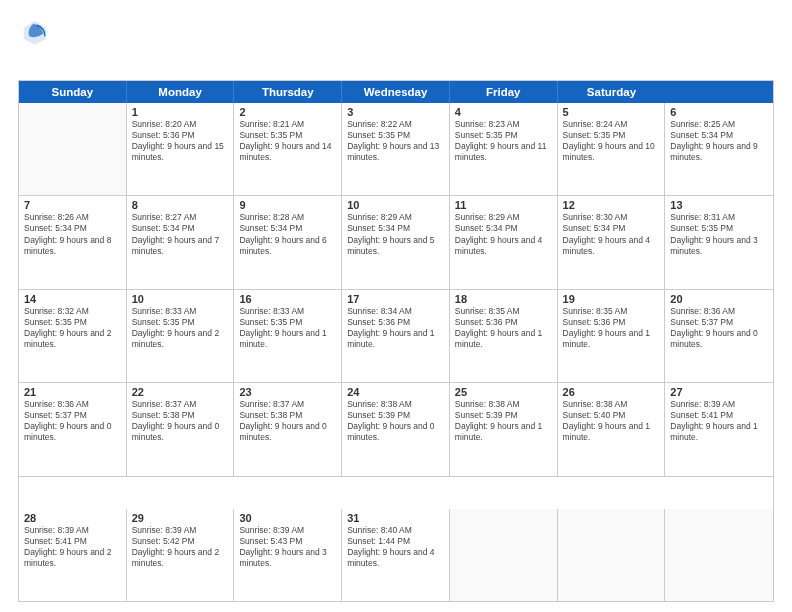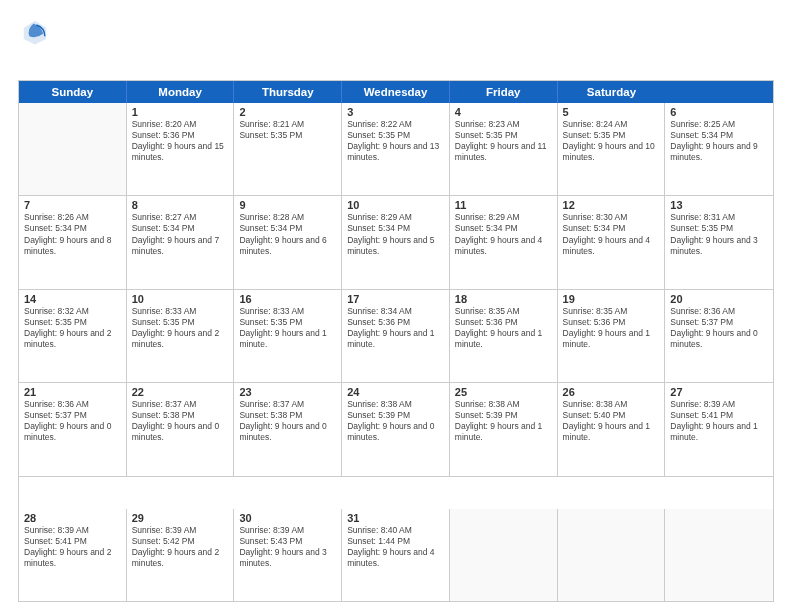--- a/index.html
+++ b/index.html
@@ -152,20 +152,21 @@
           <div class="cal-cell">
         <span class="day-number">1</span>
         <span class="cell-line">Sunrise: 8:20 AM</span>
         <span class="cell-line">Sunset: 5:36 PM</span>
         <span class="cell-line">Daylight: 9 hours and 15 minutes.</span>
       </div>
           <div class="cal-cell">
         <span class="day-number">2</span>
         <span class="cell-line">Sunrise: 8:21 AM</span>
         <span class="cell-line">Sunset: 5:35 PM</span>
+        <span class="cell-line">Daylight: 9 hours and 14 minutes.</span>
       </div>
           <div class="cal-cell">
         <span class="day-number">3</span>
         <span class="cell-line">Sunrise: 8:22 AM</span>
         <span class="cell-line">Sunset: 5:35 PM</span>
         <span class="cell-line">Daylight: 9 hours and 13 minutes.</span>
       </div>
           <div class="cal-cell">
         <span class="day-number">4</span>
         <span class="cell-line">Sunrise: 8:23 AM</span>

